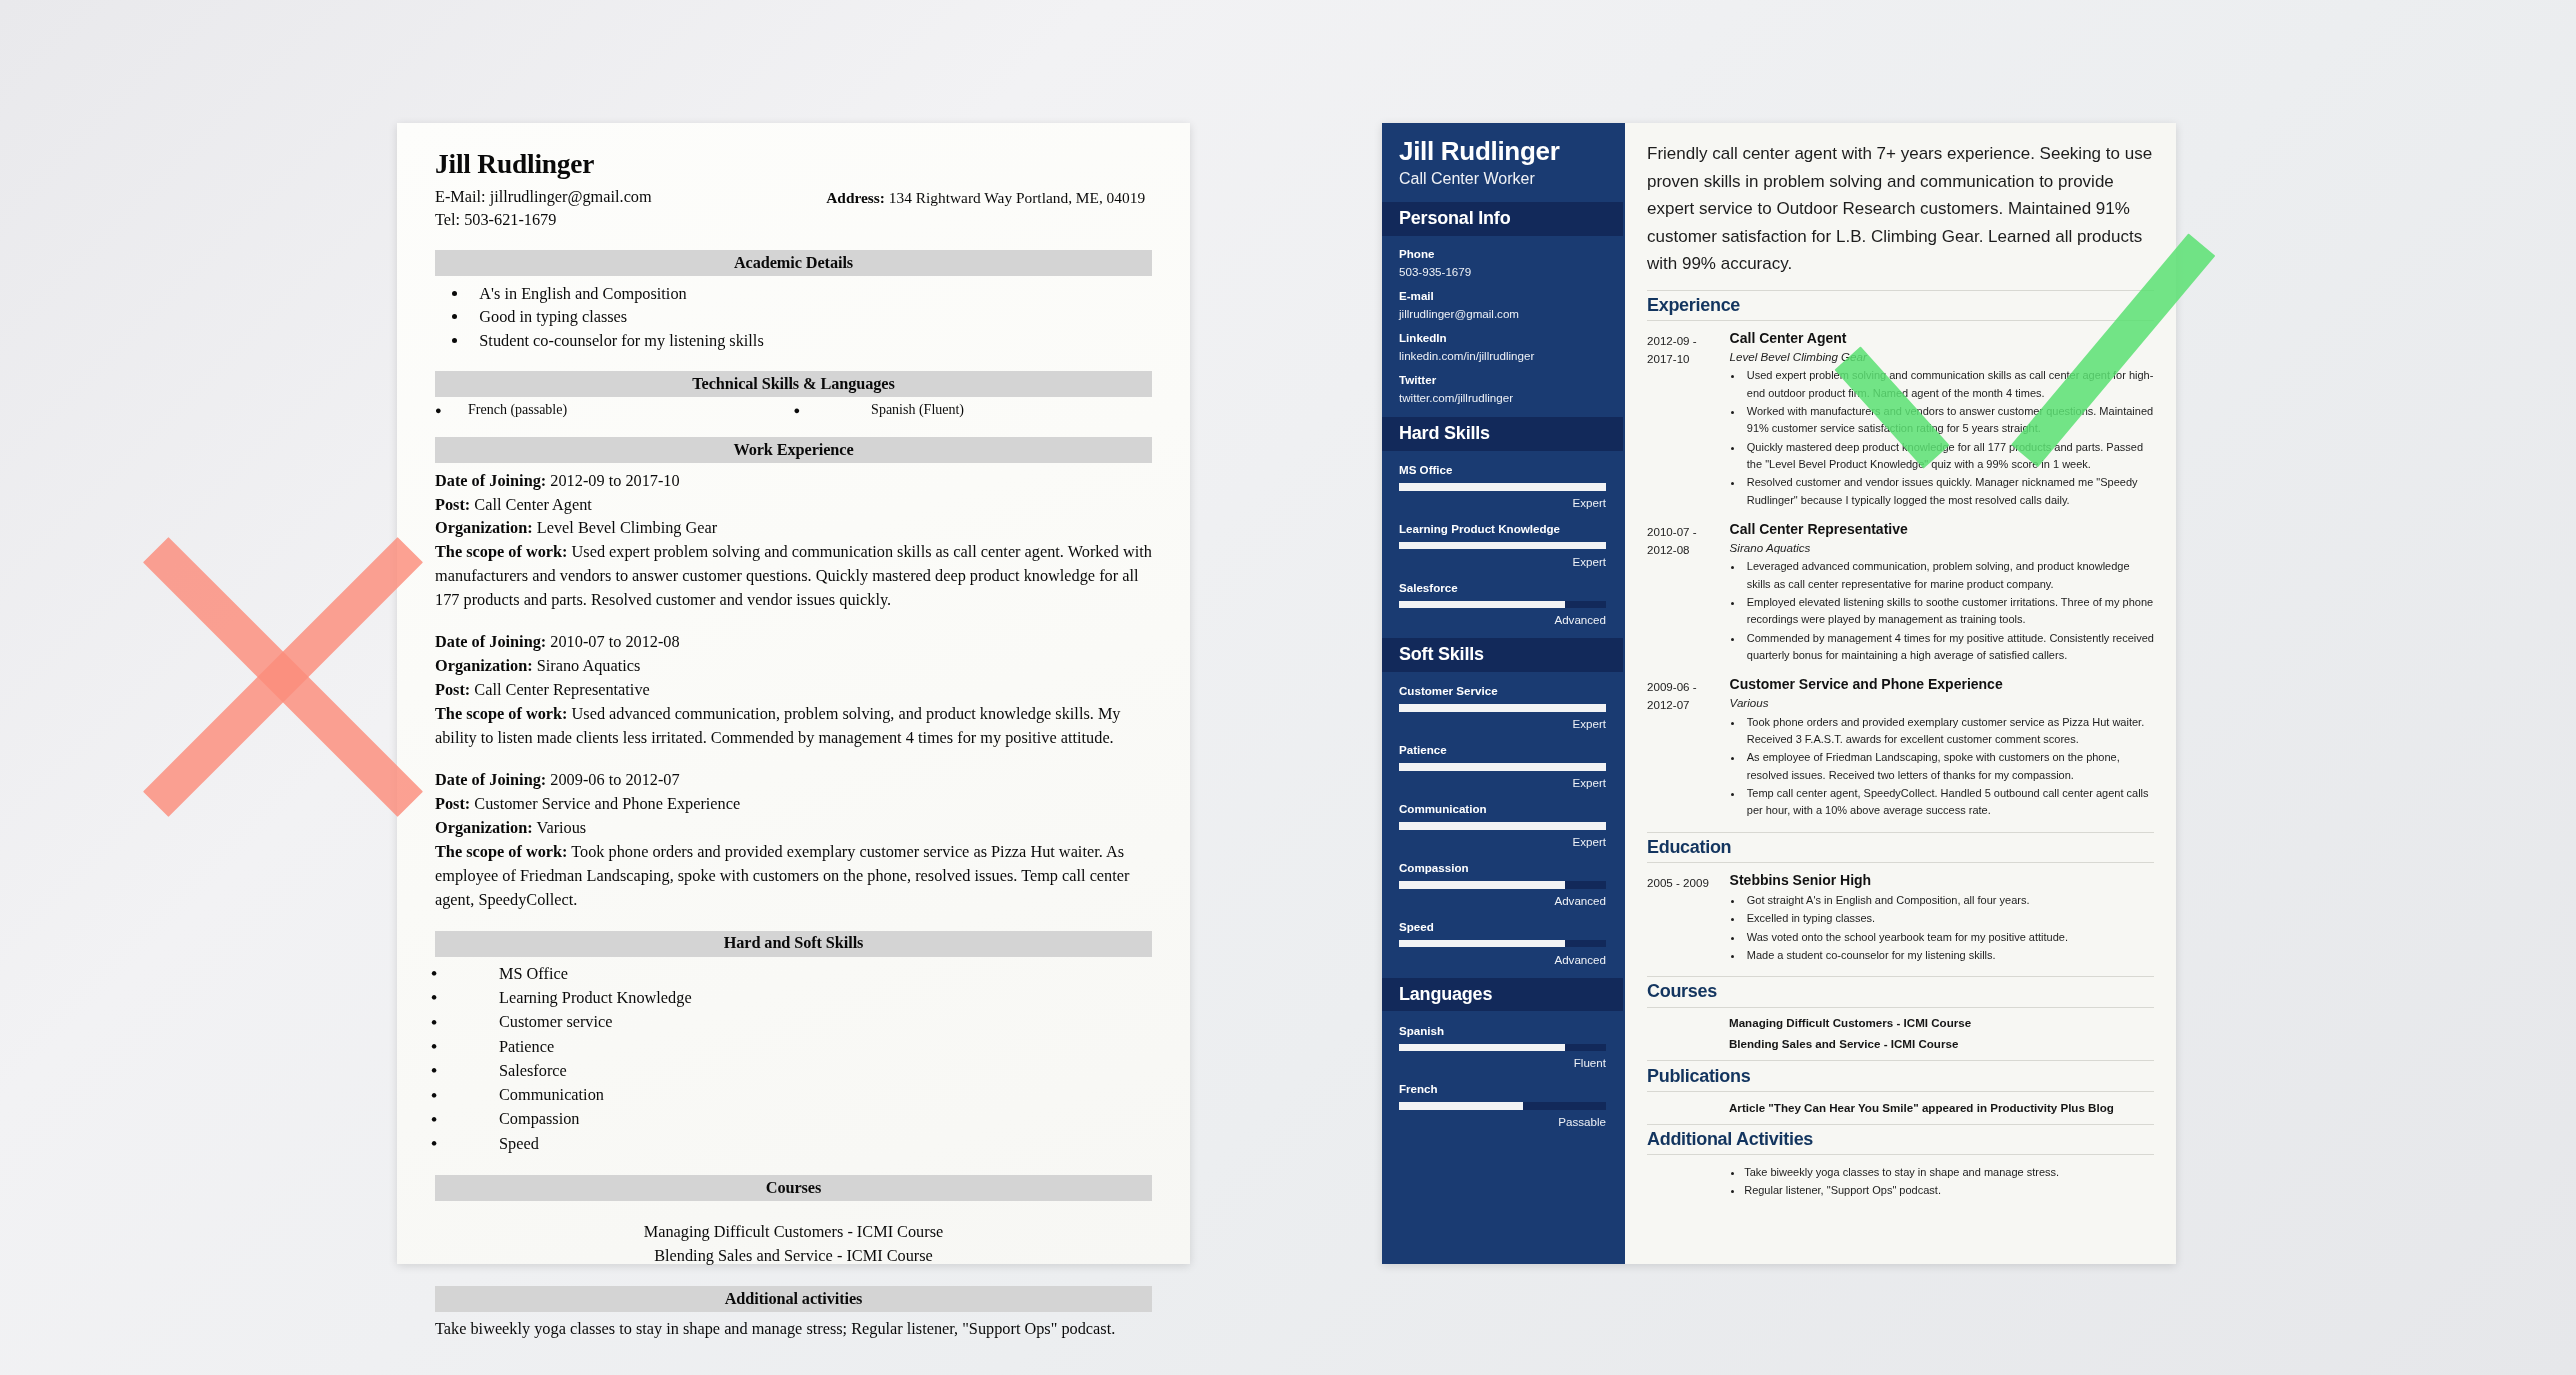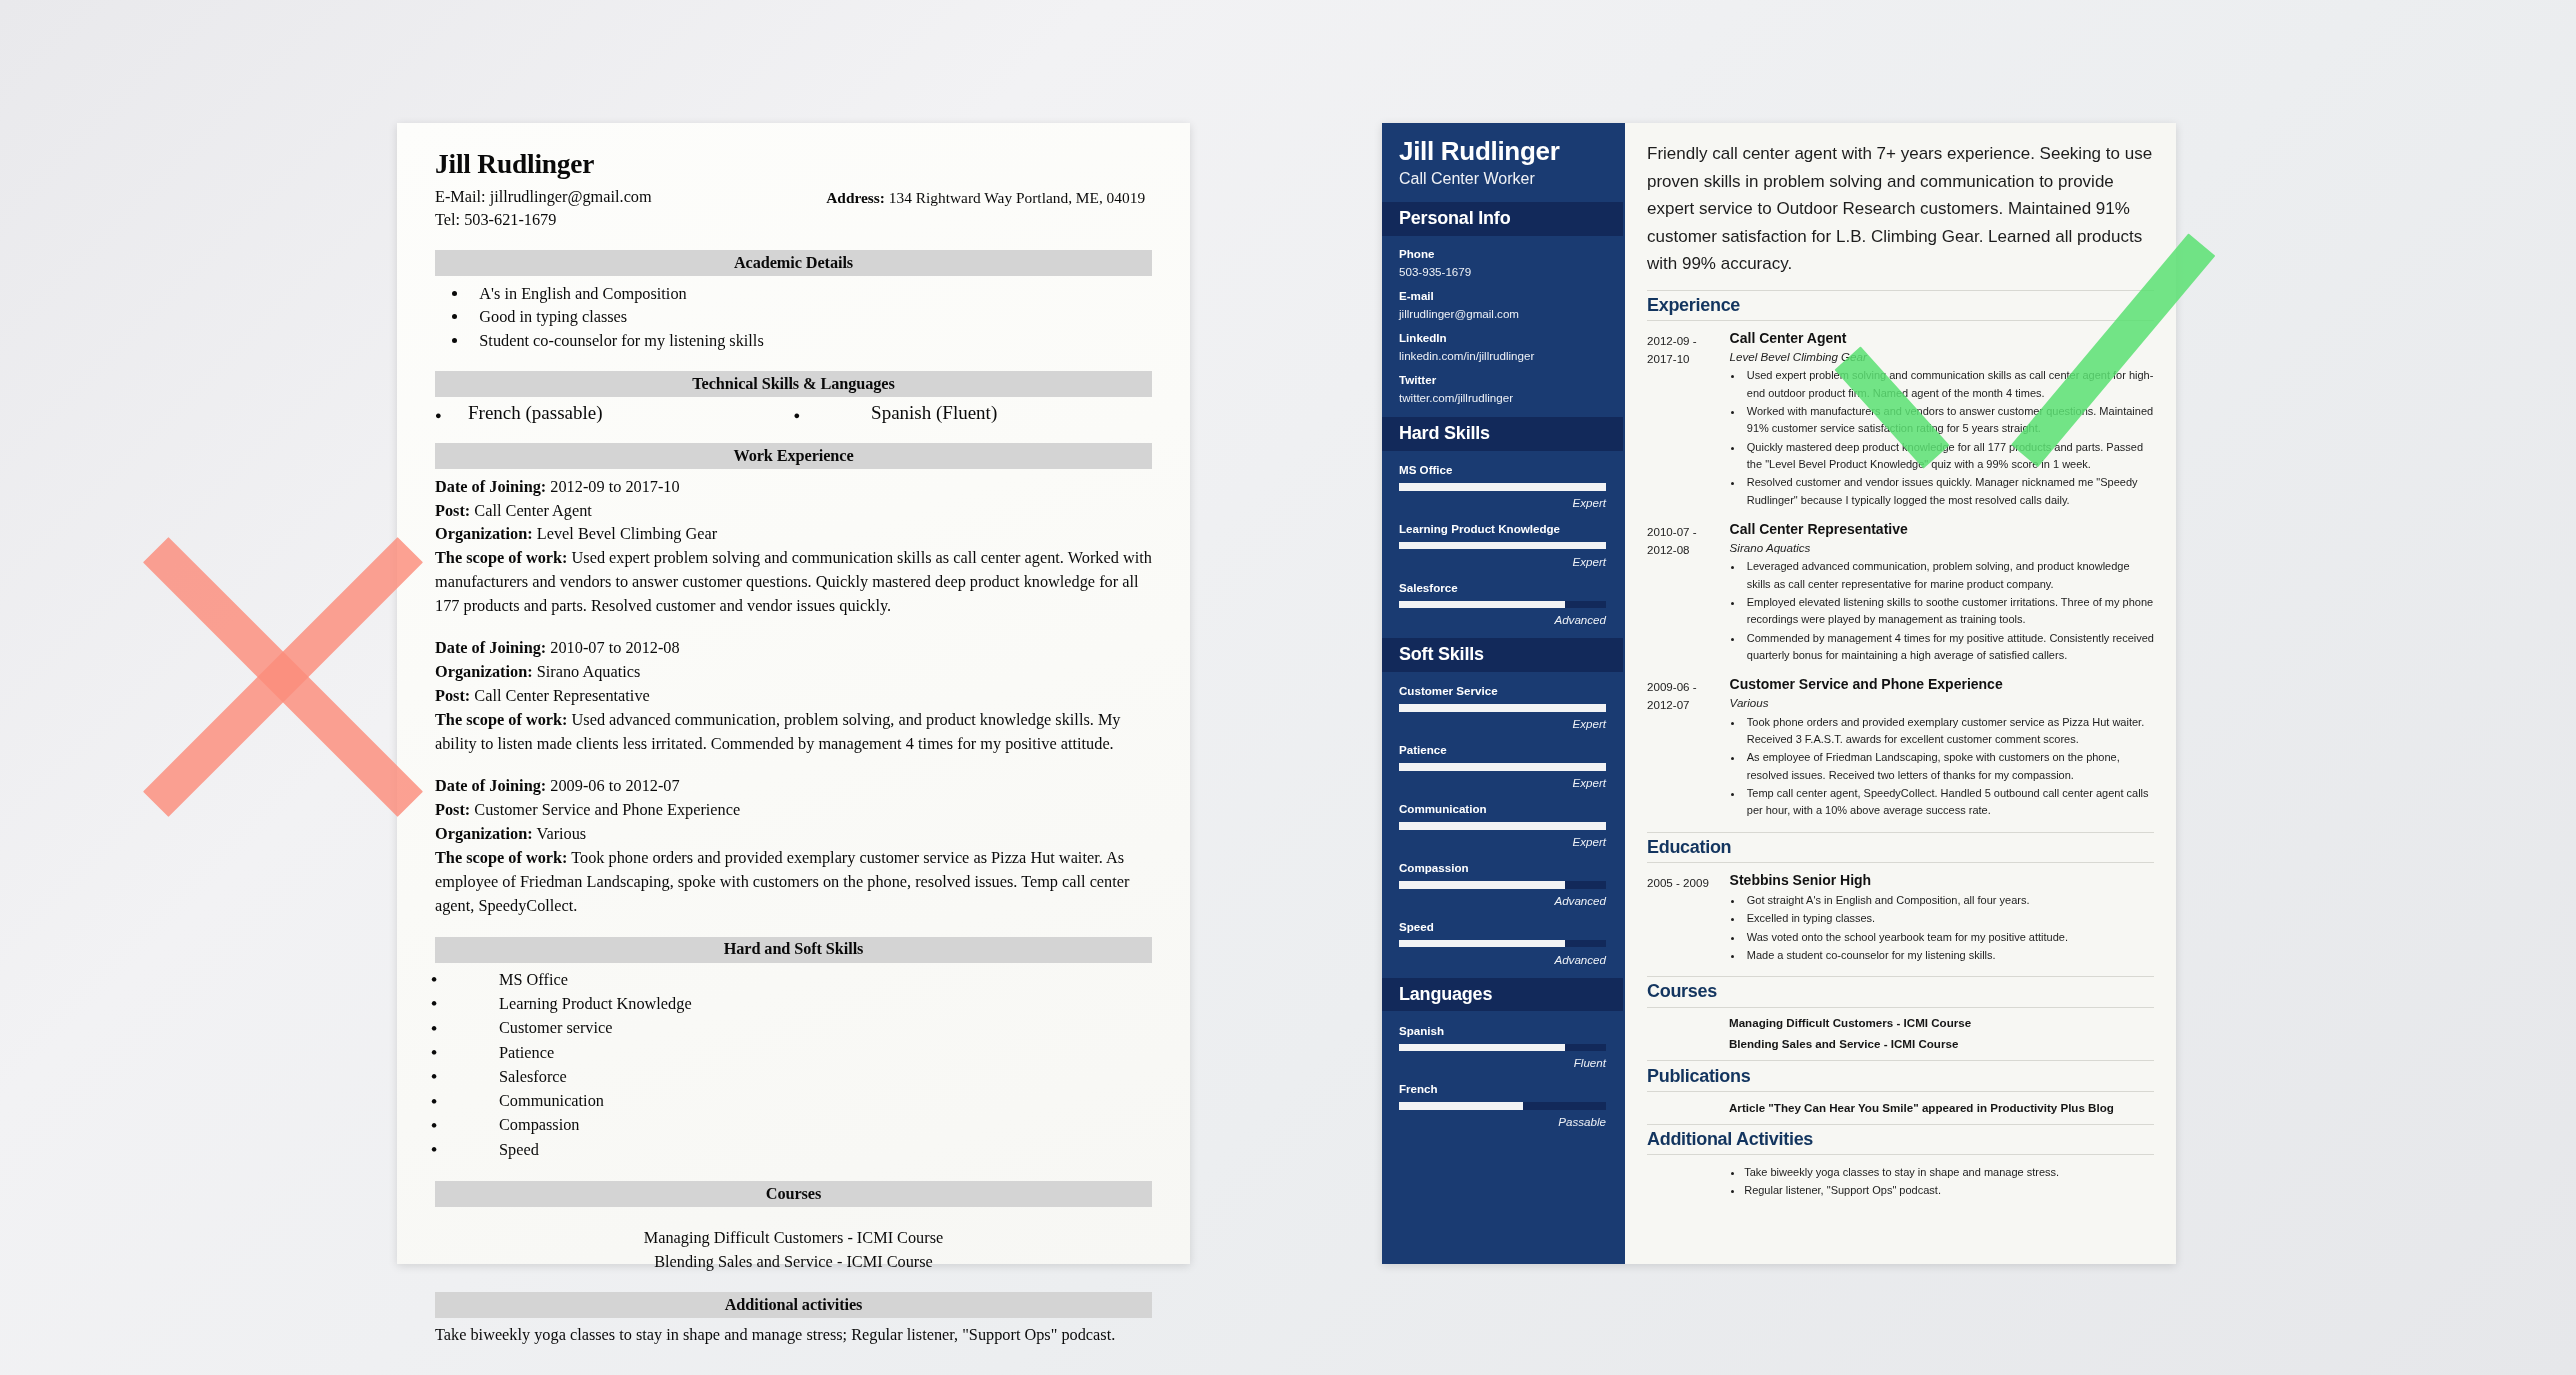--- a/index.html
+++ b/index.html
@@ -31,21 +31,21 @@
     background:#d4d4d4;text-align:center;font-weight:bold;font-size:16.3px;
     padding:2.6px 0 3.4px 0;margin:19px 0 5.1px 0;letter-spacing:-0.1px;
   }
   .bad-sub{font-size:16.3px;line-height:1.45;}
   .bad-sub b{font-weight:bold;}
   ul.bad-ul{margin:1.7px 0 0 0;padding:0 0 0 34px;list-style:disc;}
   ul.bad-ul li{font-size:16.3px;line-height:1.45;padding-left:10.3px;}
   .lang-row{display:flex;margin-top:3.4px;}
   .lang-cell{width:50%;display:flex;align-items:baseline;}
   .lang-bullet{font-size:11px;line-height:1;margin-right:0;width:33px;text-align:left;}
-  .lang-text{font-size:19px;}
+  .lang-text{font-size:14px;}
   .lang-cell.c2 .lang-bullet{width:20.6px;}
   .lang-cell.c2 .lang-text{margin-left:57px;}
   .we-block{font-size:16.3px;line-height:1.47;margin-top:1.7px;}
   .we-block p{margin:0;}
   .we-gap{height:16.3px;}
   ul.skills-ul{margin:2.6px 0 0 0;padding:0;list-style:none;}
   ul.skills-ul li{font-size:16.3px;line-height:1.49;position:relative;padding-left:64px;}
   ul.skills-ul li:before{content:"\2022";position:absolute;left:-4.3px;top:-1.7px;font-size:19px;}
   .courses-c{text-align:center;font-size:16.3px;line-height:1.45;margin-top:19px;}
   .addl{font-size:16.3px;line-height:1.47;margin-top:1.7px;}
@@ -67,21 +67,21 @@
     padding:6px 17px 6.9px 17px;letter-spacing:-0.2px;
   }
   .side-body{padding:9.4px 17px 12px 17px;}
   .pi-label{font-size:11.6px;font-weight:bold;margin-top:9.4px;line-height:1.3;}
   .pi-label:first-child{margin-top:0.9px;}
   .pi-val{font-size:11.6px;margin-top:2.6px;line-height:1.3;color:#eef1f6;}
   .sk-name{font-size:11.6px;font-weight:bold;margin-top:12px;line-height:1.3;}
   .sk-name.first{margin-top:1.7px;}
   .sk-track{height:7.7px;background:#12295a;margin-top:6px;width:100%;}
   .sk-fill{height:7.7px;background:#f2f3f5;}
-  .sk-level{font-size:11.6px;text-align:right;margin-top:5.1px;color:#eef1f6;font-style:italic;}
+  .sk-level{font-size:11.6px;text-align:right;margin-top:5.1px;color:#eef1f6;}
 
   .summary{font-size:17px;line-height:1.62;color:#1d1d1d;margin:0 0 12px 0;}
   .sec-h{
     font-size:18px;font-weight:bold;color:#13355f;letter-spacing:-0.3px;
     border-top:1.3px solid #d8d8d2;border-bottom:1.3px solid #d8d8d2;
     padding:4.3px 0 4.3px 0;margin:10.3px 0 8.6px 0;
   }
   .entry{display:flex;margin-bottom:11px;}
   .entry-date{flex:0 0 74px;font-size:11.6px;line-height:1.55;color:#222;padding-top:1.7px;}
   .entry-body{flex:1;padding-left:8.6px;}

